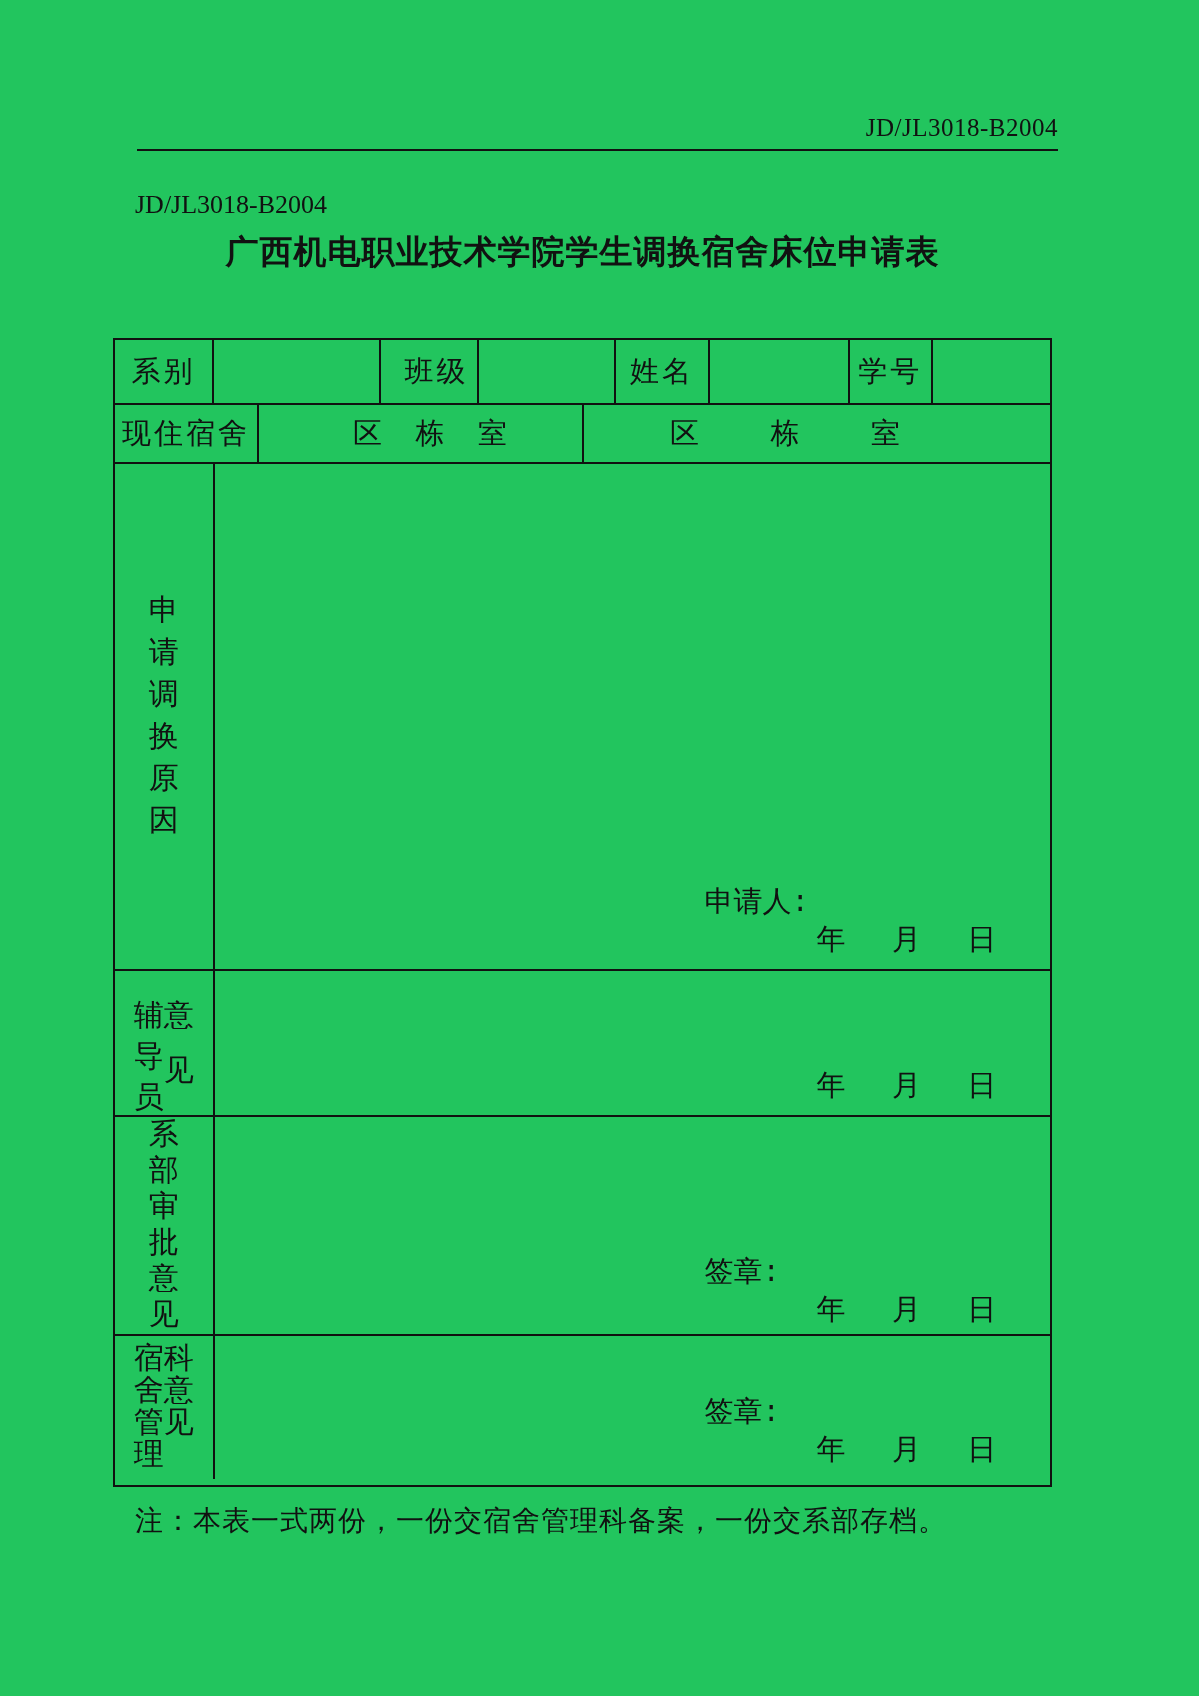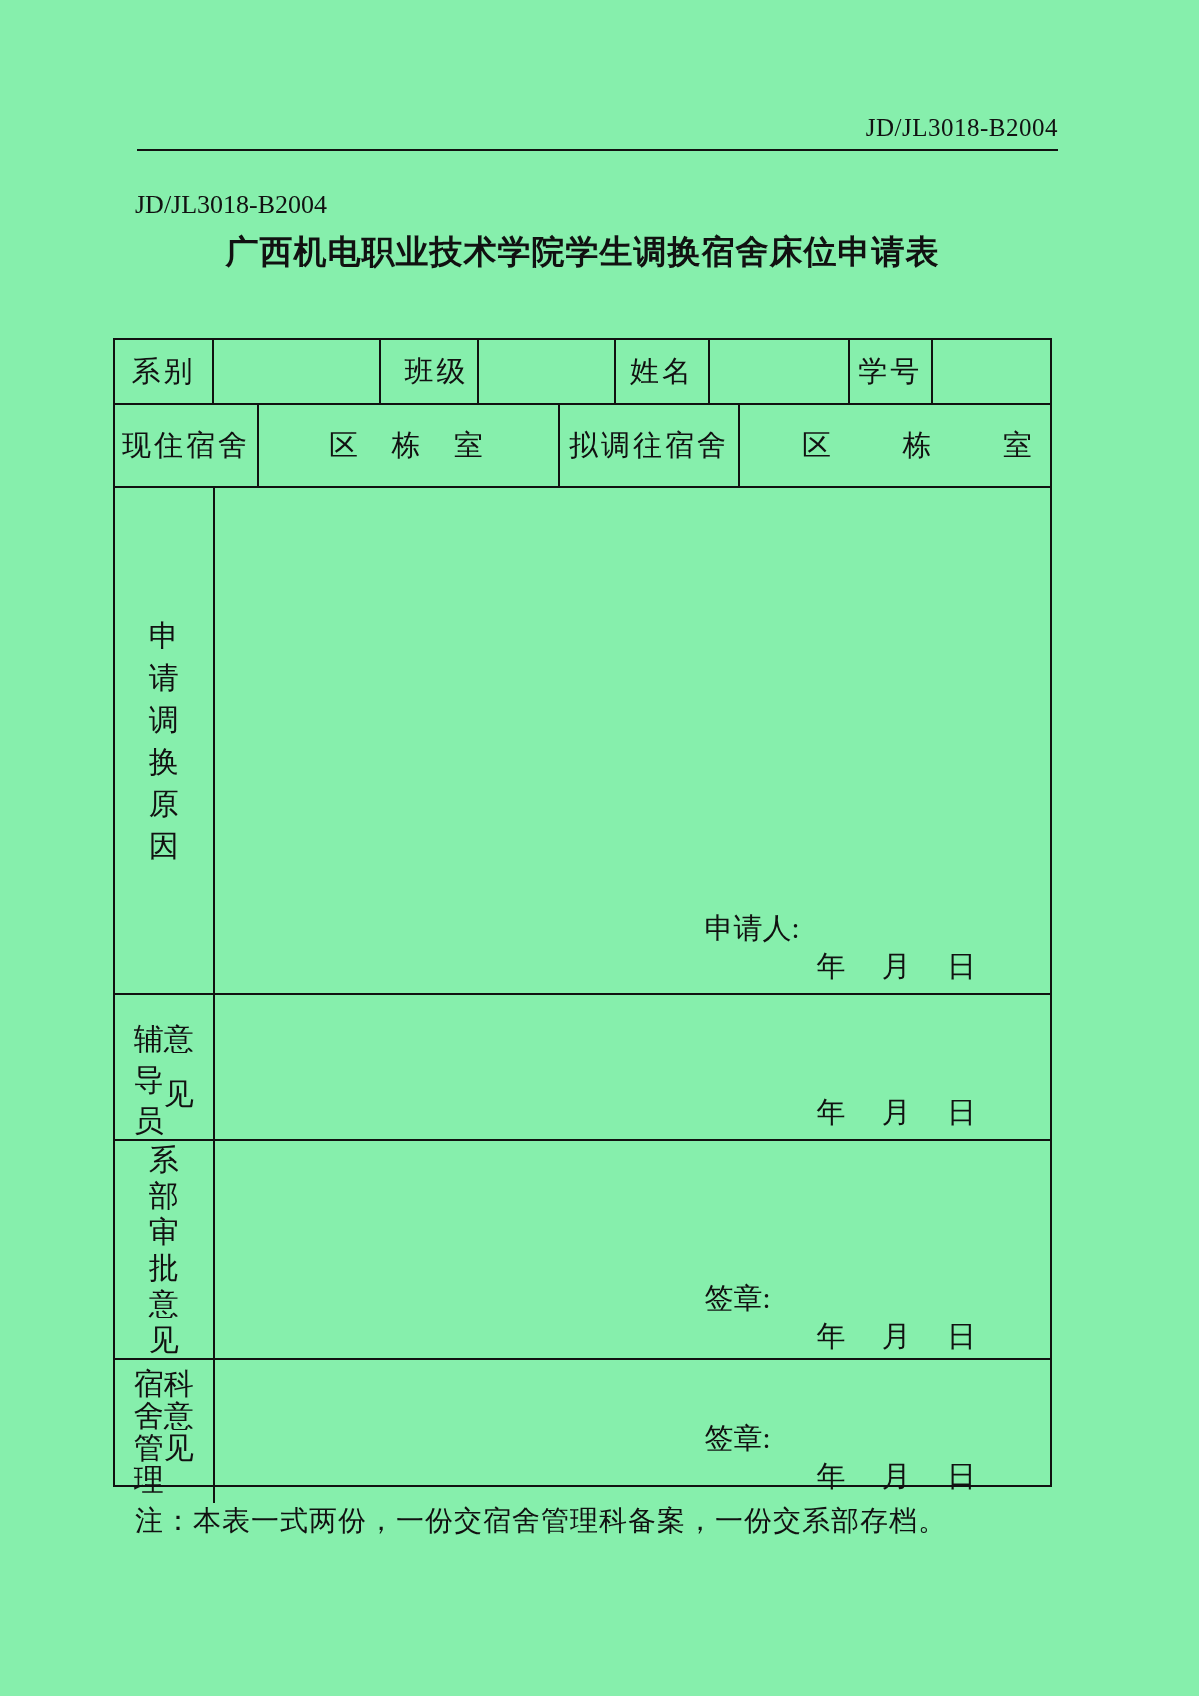--- a/index.html
+++ b/index.html
@@ -1,18 +1,18 @@
 <!DOCTYPE html>
 <html><head>
 <meta charset="utf-8">
 <style>
   * { margin:0; padding:0; box-sizing:border-box; }
   html,body { background:#888; }
   .page {
-    position:relative; width:1199px; height:1696px; background:#86efac;
+    position:relative; width:1199px; height:1696px; background:#22c55e;
     margin:0 auto; overflow:hidden; color:#111;
     font-family:"Liberation Serif", serif;
   }
   .hdr-code-right {
     position:absolute; top:114px; left:137px; width:921px;
     text-align:right; font-size:25px; letter-spacing:0.5px;
   }
   .hdr-rule {
     position:absolute; top:149px; left:137px; width:921px;
     border-top:2px solid #111; height:0;
@@ -21,27 +21,28 @@
     position:absolute; top:190px; left:135px; font-size:26px;
   }
   .form-title {
     position:absolute; top:230px; left:113px; width:939px;
     text-align:center; font-size:33px; font-weight:bold;
     font-family:"Liberation Sans", sans-serif; letter-spacing:1px;
   }
   .form-table {
     position:absolute; top:338px; left:113px; width:939px; height:1149px;
     border:2px solid #111;
+    font-family:Liberation Mono, monospace;
   }
   .row { display:flex; border-bottom:2px solid #111; }
   .row:last-child { border-bottom:none; }
   .cell { border-right:2px solid #111; display:flex; align-items:center; justify-content:center; }
   .cell:last-child { border-right:none; }
   .lbl { font-size:29px; letter-spacing:3px; }
-  .r1 { height:65px; } .r2 { height:83px; }
+  .r1 { height:65px; } .r2 { height:59px;gap:24px; }
   .r3 { height:507px; } .r4 { height:146px; } .r5 { height:219px; } .r6 { height:143px; }
   .c-dept-l{width:102px;} .c-dept-v{width:172px;} .c-class-l{width:85px;margin-left:15px;} .c-class-v{width:141px;}
   .c-name-l{width:97px;} .c-name-v{width:144px;} .c-sid-l{width:85px;} .c-sid-v{width:121px;}
   .c-cur-l{width:144px;} .c-cur-v{width:301px;} .c-tar-l{width:180px;} .c-tar-v{width:310px;}
   .c-vlbl{width:101px;} .c-body{width:848px; position:relative; align-items:stretch; justify-content:flex-start;}
   .units { display:flex; justify-content:space-between; align-items:center; width:100%; font-size:29px; }
   .units-cur { padding:0 75px 0 70px; }
   .units-tar { padding:0 18px 0 62px; }
   .vstack { display:flex; flex-direction:column; align-items:center; justify-content:center; font-size:30px; width:100%; }
   .vstack span { display:block; text-align:center; }
@@ -84,21 +85,20 @@
 
     <div class="row r2">
       <div class="cell c-cur-l lbl">现住宿舍</div>
       <div class="cell c-cur-v">
         <div class="units units-cur">
           <span>区</span>
           <span>栋</span>
           <span>室</span>
         </div>
       </div>
-      <div class="cell c-tar-l lbl">拟调往宿舍</div>
       <div class="cell c-tar-v">
         <div class="units units-tar">
           <span>区</span>
           <span>栋</span>
           <span>室</span>
         </div>
       </div>
     </div>
 
     <div class="row r3">

